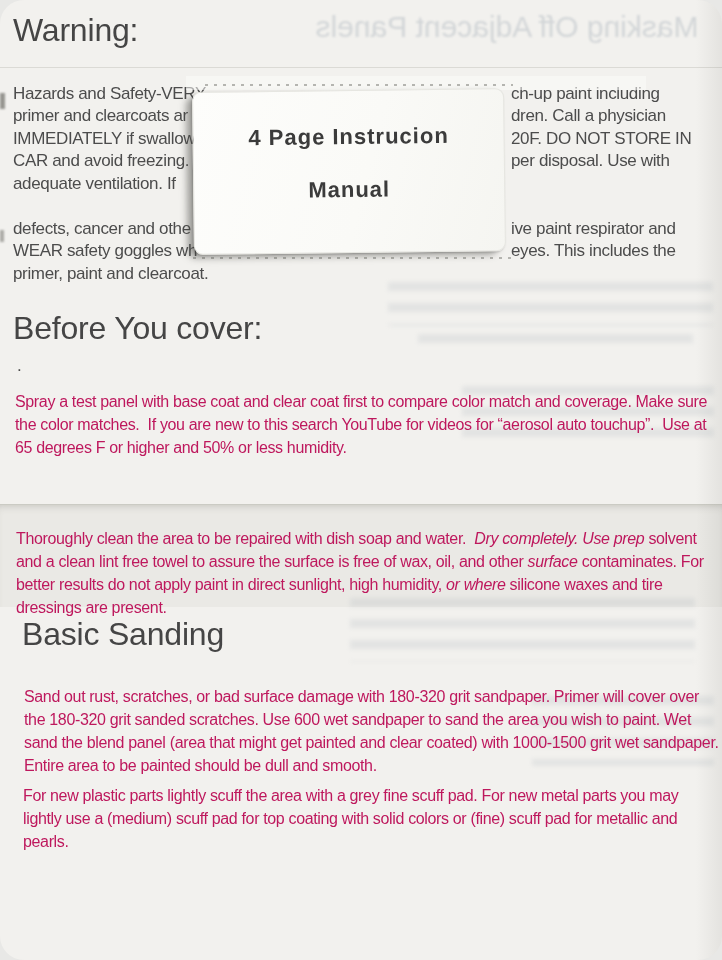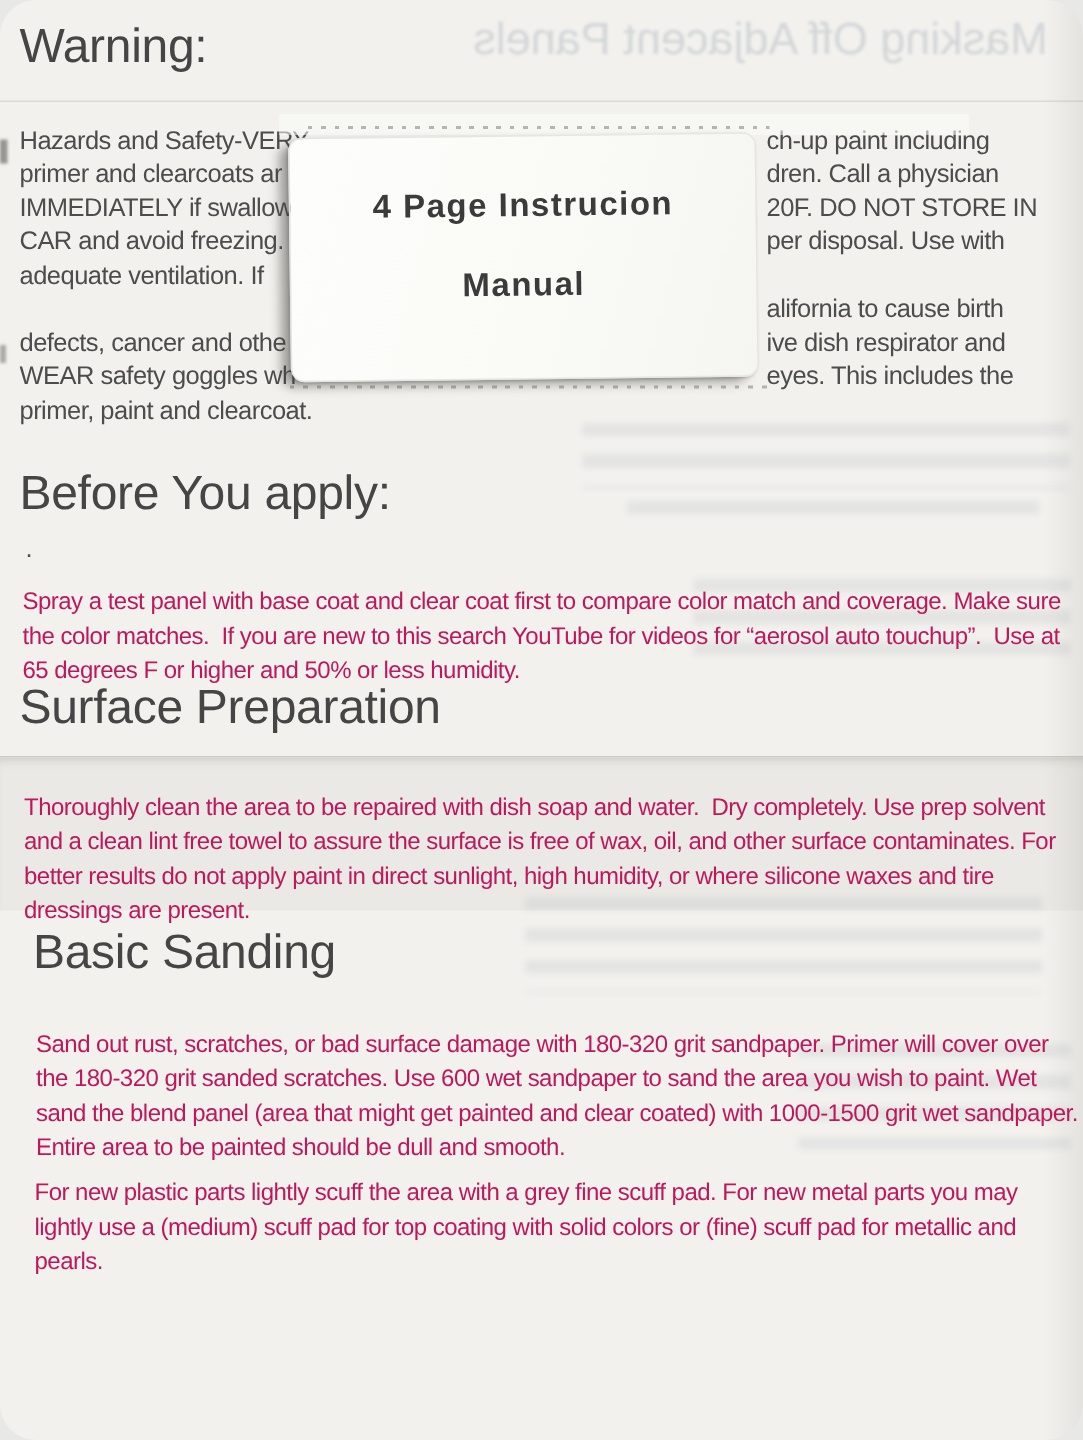--- a/index.html
+++ b/index.html
@@ -5,21 +5,21 @@
   html,body{margin:0;padding:0;background:#e8e8e6;}
   .page{
     position:relative;width:722px;height:960px;margin:0 auto;overflow:hidden;
     background:#f2f1ee;
     font-family:"Liberation Sans",sans-serif;color:#4c4c4c;border-radius:24px;
   }
   
   .h{position:absolute;margin:0;font-size:32px;font-weight:400;color:#454545;letter-spacing:-0.2px;white-space:nowrap;}
   
   .para{position:absolute;font-size:16px;letter-spacing:-0.35px;line-height:23px;color:#be185d;white-space:pre-wrap;}
-  .ital{}
+  .ital{font-style:italic;}
   
   .wrow{position:absolute;left:13px;width:700px;height:23px;font-size:17px;letter-spacing:-0.35px;}
   .wl{position:absolute;left:0;top:0;white-space:nowrap;}
   .wr{position:absolute;left:498px;top:0;white-space:nowrap;}
   
   .sticker{
     position:absolute;left:193px;top:90px;width:312px;height:163px;z-index:6;
     background:linear-gradient(105deg,#fdfdfb 0%,#fafaf7 55%,#f5f5f1 100%);
     border-radius:9px;border:1px solid #e6e6e1;
     box-shadow:-7px 4px 7px -1px rgba(70,70,66,.5), -1px 1px 2px rgba(0,0,0,.18);
@@ -78,25 +78,24 @@
         <span class="wr">20F. DO NOT STORE IN</span>
       </div>
     <div class="wrow" style="top:151px">
         <span class="wl">CAR and avoid freezing.</span>
         <span class="wr">per disposal. Use with</span>
       </div>
     <div class="wrow" style="top:174px">
         <span class="wl">adequate ventilation. If</span>
       </div>
     <div class="wrow" style="top:196px">
-        <span class="wr">alifornia to cause birth</span>
       </div>
     <div class="wrow" style="top:219px">
         <span class="wl">defects, cancer and othe</span>
-        <span class="wr">ive dish respirator and</span>
+        <span class="wr">ive paint respirator and</span>
       </div>
     <div class="wrow" style="top:241px">
         <span class="wl">WEAR safety goggles wh</span>
         <span class="wr">eyes. This includes the</span>
       </div>
     <div class="wrow" style="top:264px">
         <span class="wl">primer, paint and clearcoat.</span>
       </div>
   </div>
 
@@ -108,24 +107,23 @@
     <div class="sticker-line">4 Page Instrucion</div>
     <div class="sticker-line">Manual</div>
   </div>
 
   <div class="smudge" style="left:388px;top:282px;width:325px;height:44px;"></div>
   <div class="smudge" style="left:418px;top:334px;width:275px;height:18px;"></div>
   <div class="smudge" style="left:462px;top:386px;width:252px;height:55px;"></div>
   <div class="smudge" style="left:350px;top:598px;width:345px;height:64px;"></div>
   <div class="smudge" style="left:532px;top:696px;width:182px;height:70px;"></div>
 
-  <h2 class="h" style="left:13px;top:310px;">Before You apply:</h2>
+  <h2 class="h" style="left:13px;top:310px;">Before You cover:</h2>
   <span class="stray">.</span>
   <p class="para" style="left:15px;top:374px;width:698px;">Spray a test panel with base coat and clear coat first to compare color match and coverage. Make sure the color matches.  If you are new to this search YouTube for videos for “aerosol auto touchup”.  Use at 65 degrees F or higher and 50% or less humidity.</p>
 
-  <h2 class="h" style="left:13px;top:453px;">Surface Preparation</h2>
   <p class="para" style="left:16px;top:511px;width:700px;"><span>Thoroughly clean the area to be repaired with dish soap and water.  </span><span class="ital">Dry completely. Use prep</span><span> solvent and a clean lint free towel to assure the surface is free of wax, oil, and other </span><span class="ital">surface</span><span> contaminates. For better results do not apply paint in direct sunlight, high humidity, </span><span class="ital">or where</span><span> silicone waxes and tire dressings are present.</span></p>
 
   <h2 class="h" style="left:22px;top:616px;">Basic Sanding</h2>
   <p class="para" style="left:24px;top:669px;width:696px;">Sand out rust, scratches, or bad surface damage with 180-320 grit sandpaper. Primer will cover over the 180-320 grit sanded scratches. Use 600 wet sandpaper to sand the area you wish to paint. Wet sand the blend panel (area that might get painted and clear coated) with 1000-1500 grit wet sandpaper. Entire area to be painted should be dull and smooth.</p>
   <p class="para" style="left:23px;top:768px;width:696px;">For new plastic parts lightly scuff the area with a grey fine scuff pad. For new metal parts you may lightly use a (medium) scuff pad for top coating with solid colors or (fine) scuff pad for metallic and pearls.</p>
 
 </div>
 
 </body></html>

